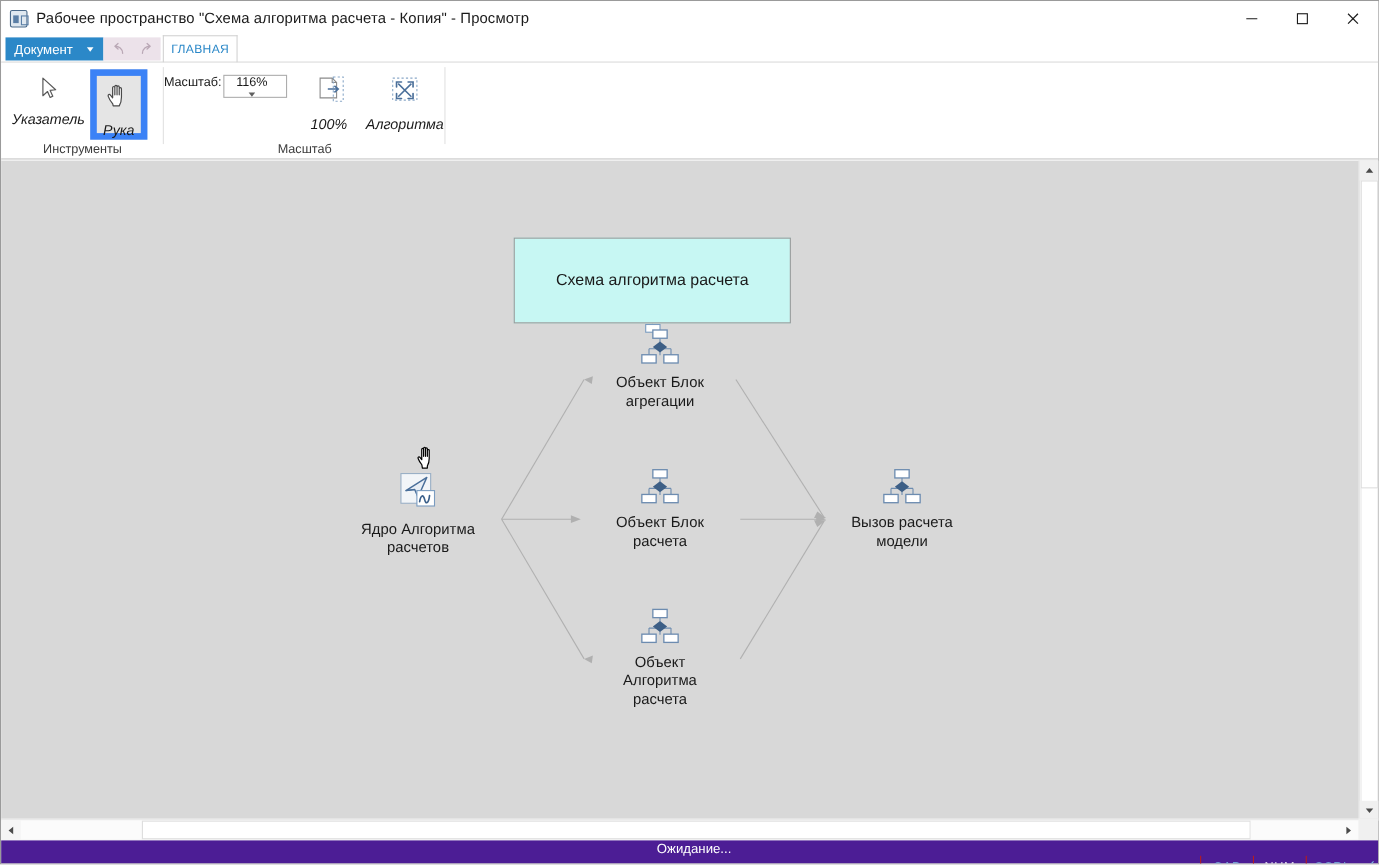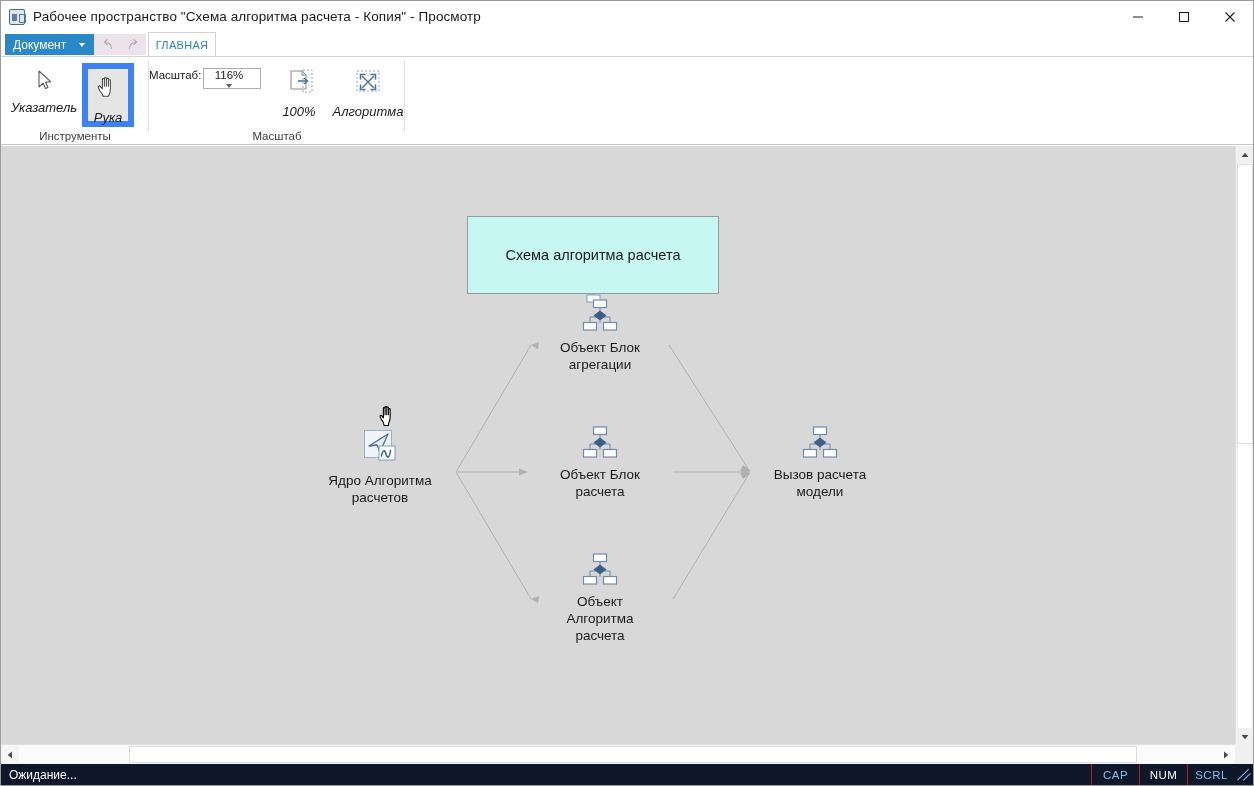--- a/index.html
+++ b/index.html
@@ -186,22 +186,22 @@
     position: absolute; top: 1px; height: 17px; background: #fbfbfb;
   }
   .corner-box {
     position: absolute; right: 0; bottom: 21px; width: 18px; height: 20px;
     background: #f0f0f0;
   }
 
   
   .statusbar {
     position: absolute; left: 0; bottom: 0; width: 1252px; height: 21px;
-    background: #0f172a; color: #ffffff; font-size: 12px;
-    display: flex; align-items: center;
+    background: #4c1d95; color: #ffffff; font-size: 12px;
+    display: flex; align-items: center; flex-direction: column;
   }
   .status-text { margin-left: 8px; }
   .status-right { margin-left: auto; display: flex; align-items: center; height: 21px; }
   .status-cell {
     width: 48px; height: 21px; display: flex; align-items: center;
     justify-content: center; font-size: 11.5px;
     border-left: 1px solid #b91c1c; letter-spacing: 0.5px;
   }
   .status-cell.dim { color: #7fc0e4; }
   .status-cell.on { color: #ffffff; }

